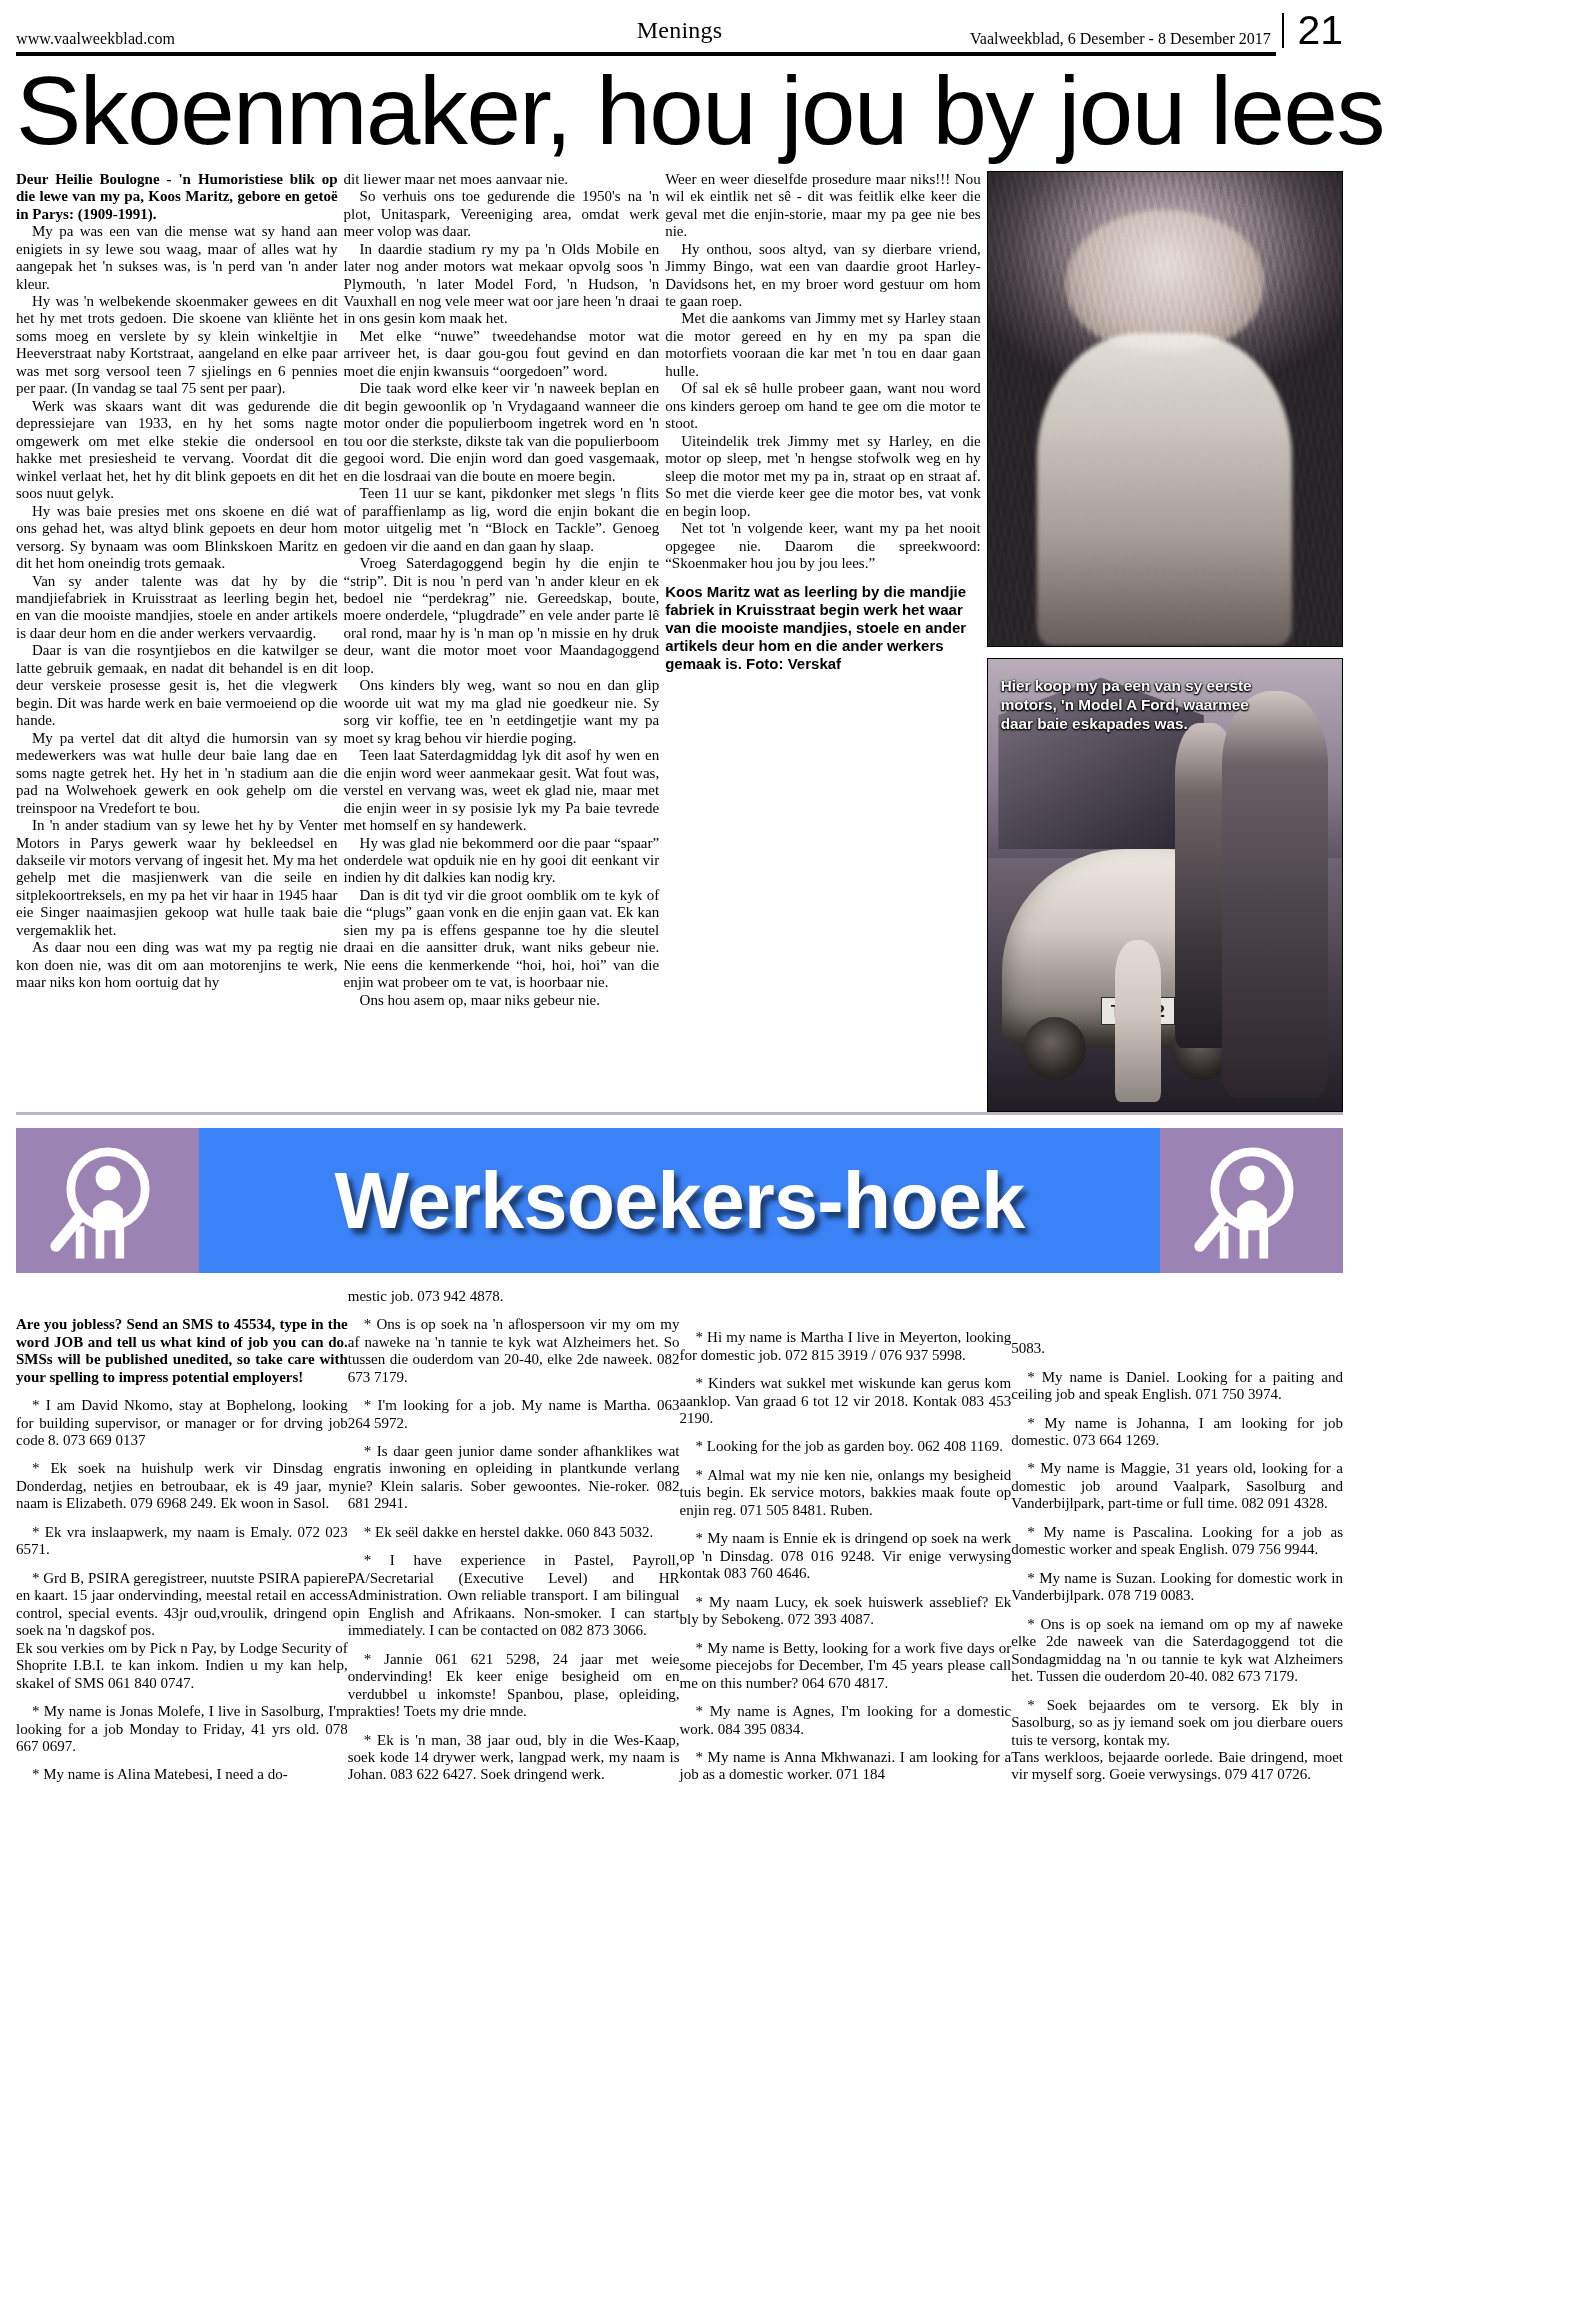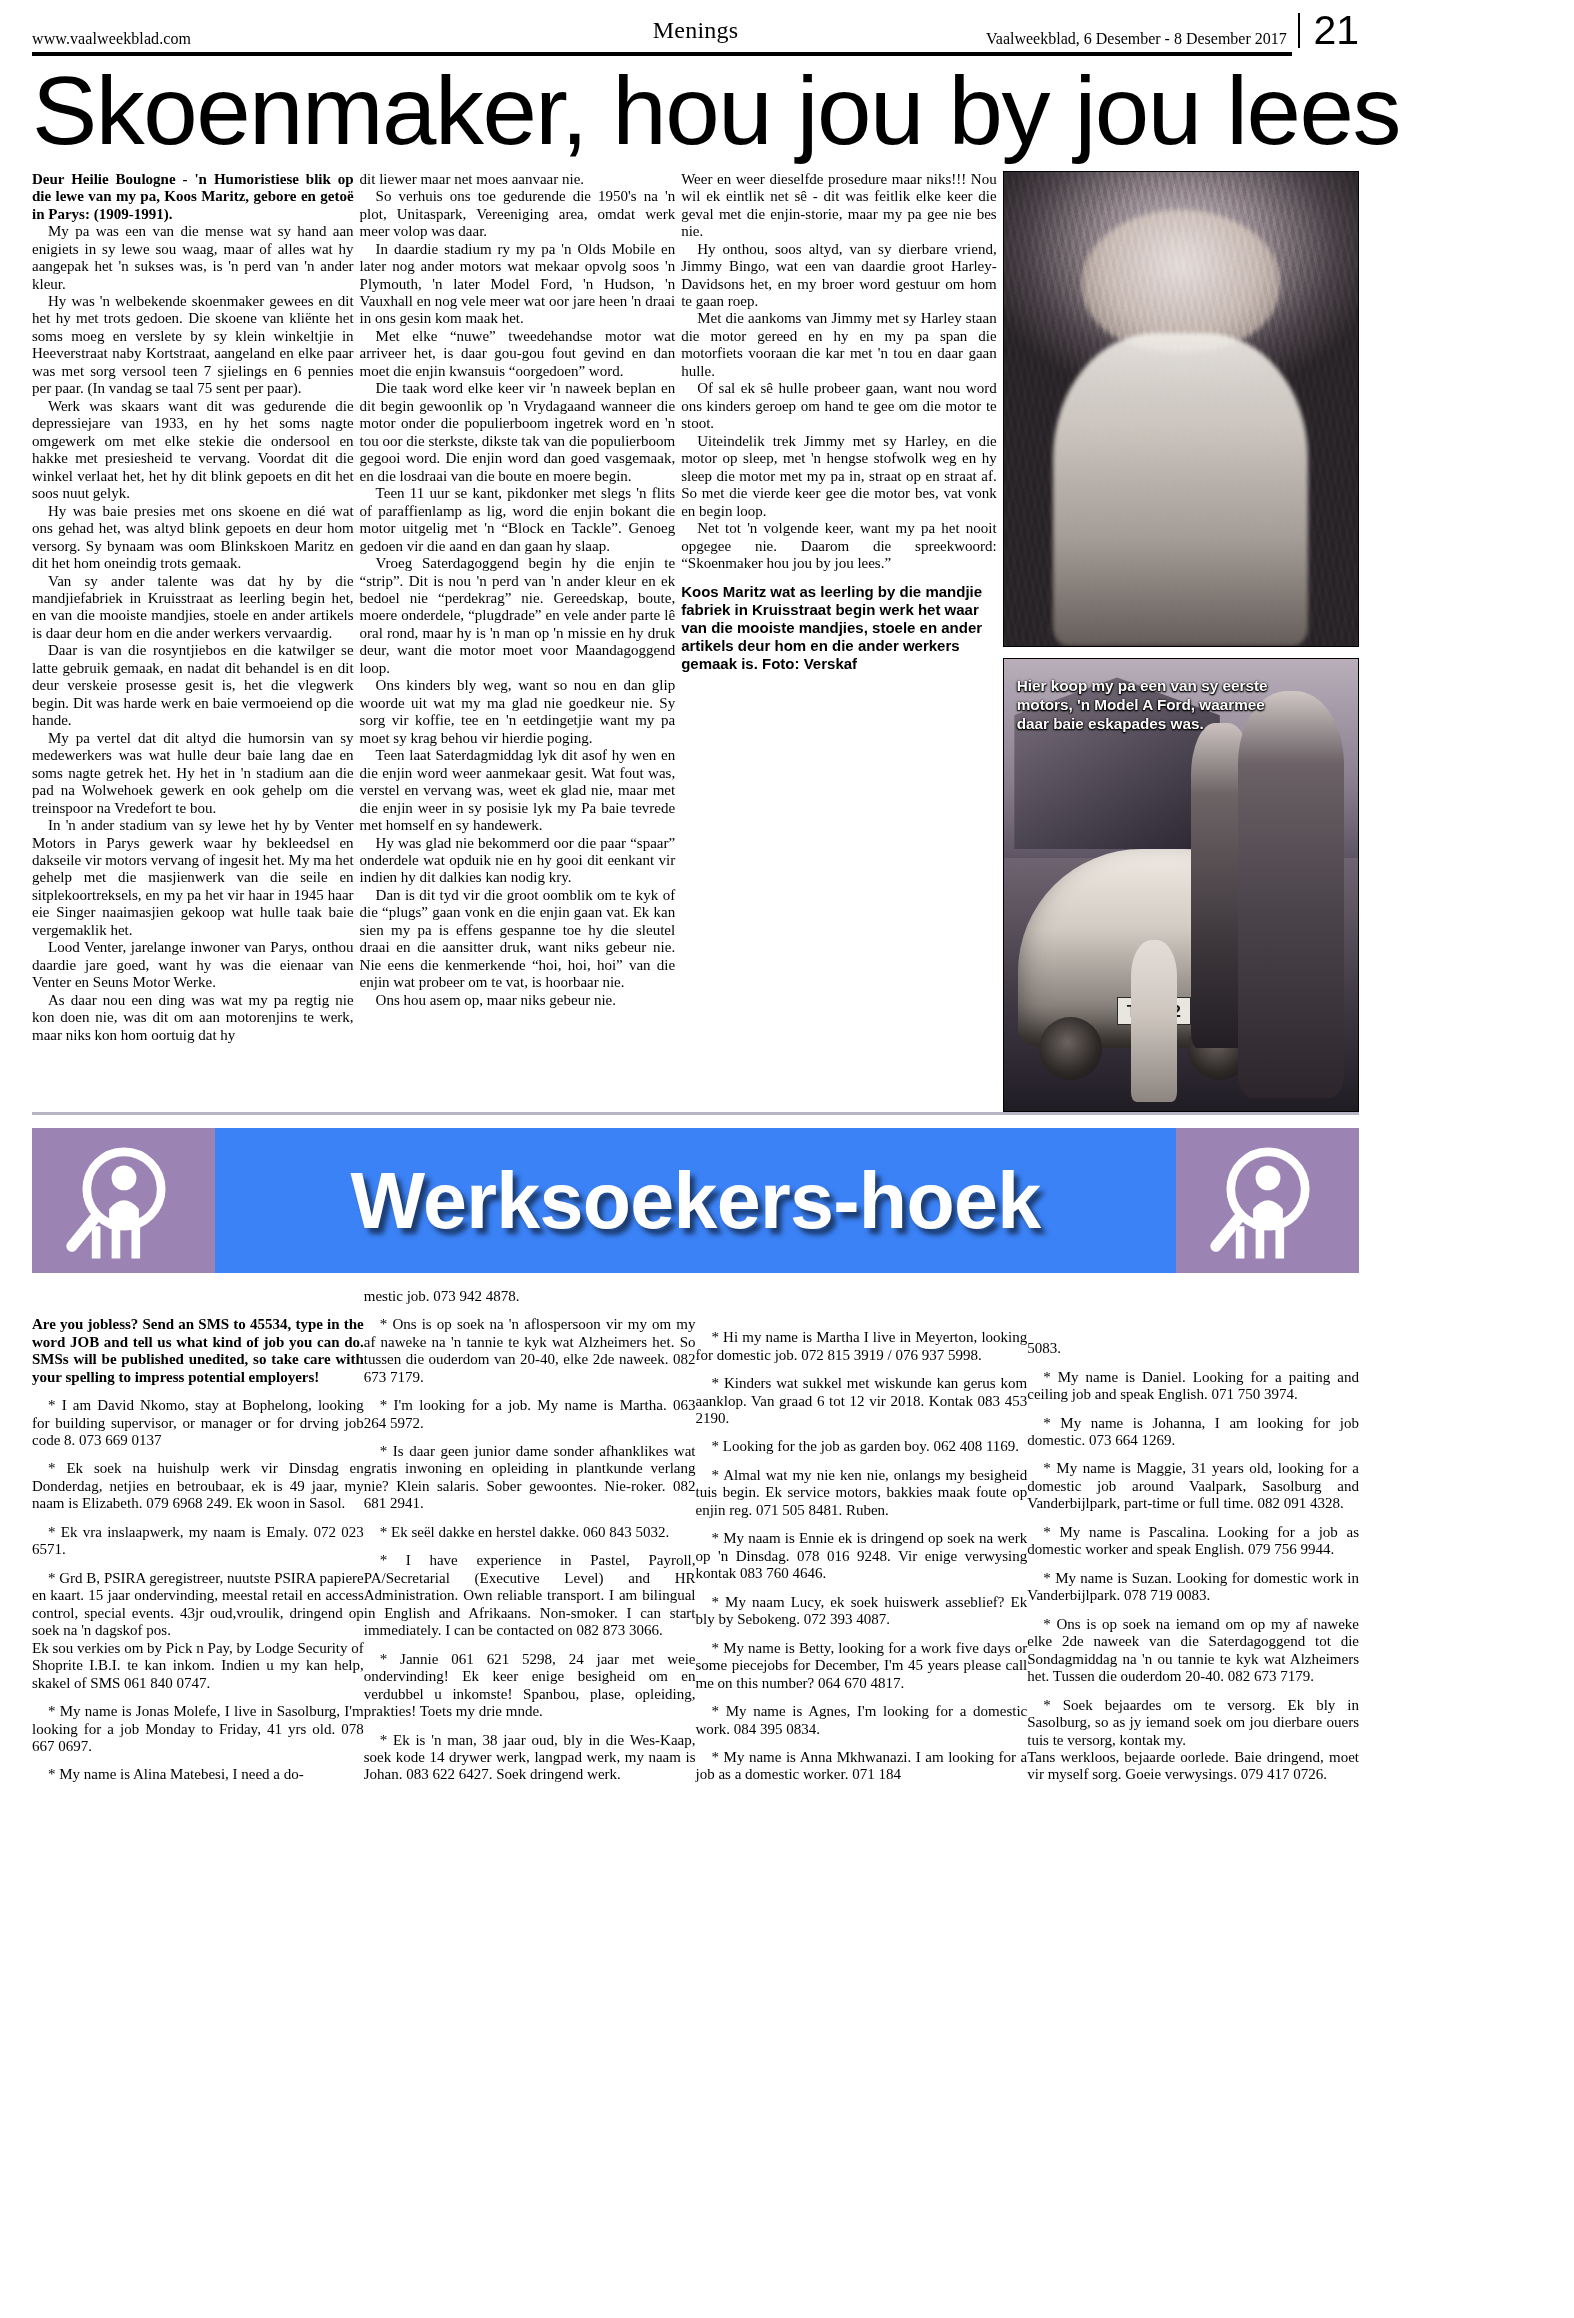--- a/index.html
+++ b/index.html
@@ -4,21 +4,21 @@
 <style>
   * { box-sizing: border-box; }
   html, body { margin:0; padding:0; background:#ffffff; }
   body {
     width:1574px; height:2319px;
     font-family:"Liberation Serif", serif;
     color:#000;
     position:relative;
     overflow:hidden;
   }
-  .page { width:1359px; height:2319px; position:relative; padding:0 16px;margin-left:16px; }
+  .page { width:1359px; height:2319px; position:relative; padding:0 16px; }
 
   
   .masthead {
     display:flex; align-items:flex-end; justify-content:space-between;
     padding:13px 0 2.9px 0;
     position:relative;
   }
   .mh-url { font-size:16px; letter-spacing:0.1px; }
   .mh-section { font-size:24px; font-weight:400; letter-spacing:0.2px;
     position:absolute; left:50%; transform:translateX(-50%); bottom:7px; }
@@ -197,21 +197,20 @@
       <div class="bodytext">
         <p class="lead">Deur Heilie Boulogne - 'n Humoristiese blik op die lewe van my pa, Koos Maritz, gebore en getoë in Parys: (1909-1991).</p>
         <p>My pa was een van die mense wat sy hand aan enigiets in sy lewe sou waag, maar of alles wat hy aangepak het 'n sukses was, is 'n perd van 'n ander kleur.</p>
         <p>Hy was 'n welbekende skoenmaker gewees en dit het hy met trots gedoen. Die skoene van kliënte het soms moeg en verslete by sy klein winkeltjie in Heeverstraat naby Kortstraat, aangeland en elke paar was met sorg versool teen 7 sjielings en 6 pennies per paar. (In vandag se taal 75 sent per paar).</p>
         <p>Werk was skaars want dit was gedurende die depressiejare van 1933, en hy het soms nagte omgewerk om met elke stekie die ondersool en hakke met presiesheid te vervang. Voordat dit die winkel verlaat het, het hy dit blink gepoets en dit het soos nuut gelyk.</p>
         <p>Hy was baie presies met ons skoene en dié wat ons gehad het, was altyd blink gepoets en deur hom versorg. Sy bynaam was oom Blinkskoen Maritz en dit het hom oneindig trots gemaak.</p>
         <p>Van sy ander talente was dat hy by die mandjiefabriek in Kruisstraat as leerling begin het, en van die mooiste mandjies, stoele en ander artikels is daar deur hom en die ander werkers vervaardig.</p>
         <p>Daar is van die rosyntjiebos en die katwilger se latte gebruik gemaak, en nadat dit behandel is en dit deur verskeie prosesse gesit is, het die vlegwerk begin. Dit was harde werk en baie vermoeiend op die hande.</p>
         <p>My pa vertel dat dit altyd die humorsin van sy medewerkers was wat hulle deur baie lang dae en soms nagte getrek het. Hy het in 'n stadium aan die pad na Wolwehoek gewerk en ook gehelp om die treinspoor na Vredefort te bou.</p>
         <p>In 'n ander stadium van sy lewe het hy by Venter Motors in Parys gewerk waar hy bekleedsel en dakseile vir motors vervang of ingesit het. My ma het gehelp met die masjienwerk van die seile en sitplekoortreksels, en my pa het vir haar in 1945 haar eie Singer naaimasjien gekoop wat hulle taak baie vergemaklik het.</p>
-        <p>Lood Venter, jarelange inwoner van Parys, onthou daardie jare goed, want hy was die eienaar van Venter en Seuns Motor Werke.</p>
         <p>As daar nou een ding was wat my pa regtig nie kon doen nie, was dit om aan motorenjins te werk, maar niks kon hom oortuig dat hy</p>
       </div>
     </div>
 
     <div class="col narrow">
       <div class="bodytext">
         <p class="cont" style="text-indent:0">dit liewer maar net moes aanvaar nie.</p>
         <p>So verhuis ons toe gedurende die 1950's na 'n plot, Unitaspark, Vereeniging area, omdat werk meer volop was daar.</p>
         <p>In daardie stadium ry my pa 'n Olds Mobile en later nog ander motors wat mekaar opvolg soos 'n Plymouth, 'n later Model Ford, 'n Hudson, 'n Vauxhall en nog vele meer wat oor jare heen 'n draai in ons gesin kom maak het.</p>
         <p>Met elke “nuwe” tweedehandse motor wat arriveer het, is daar gou-gou fout gevind en dan moet die enjin kwansuis “oorgedoen” word.</p>

